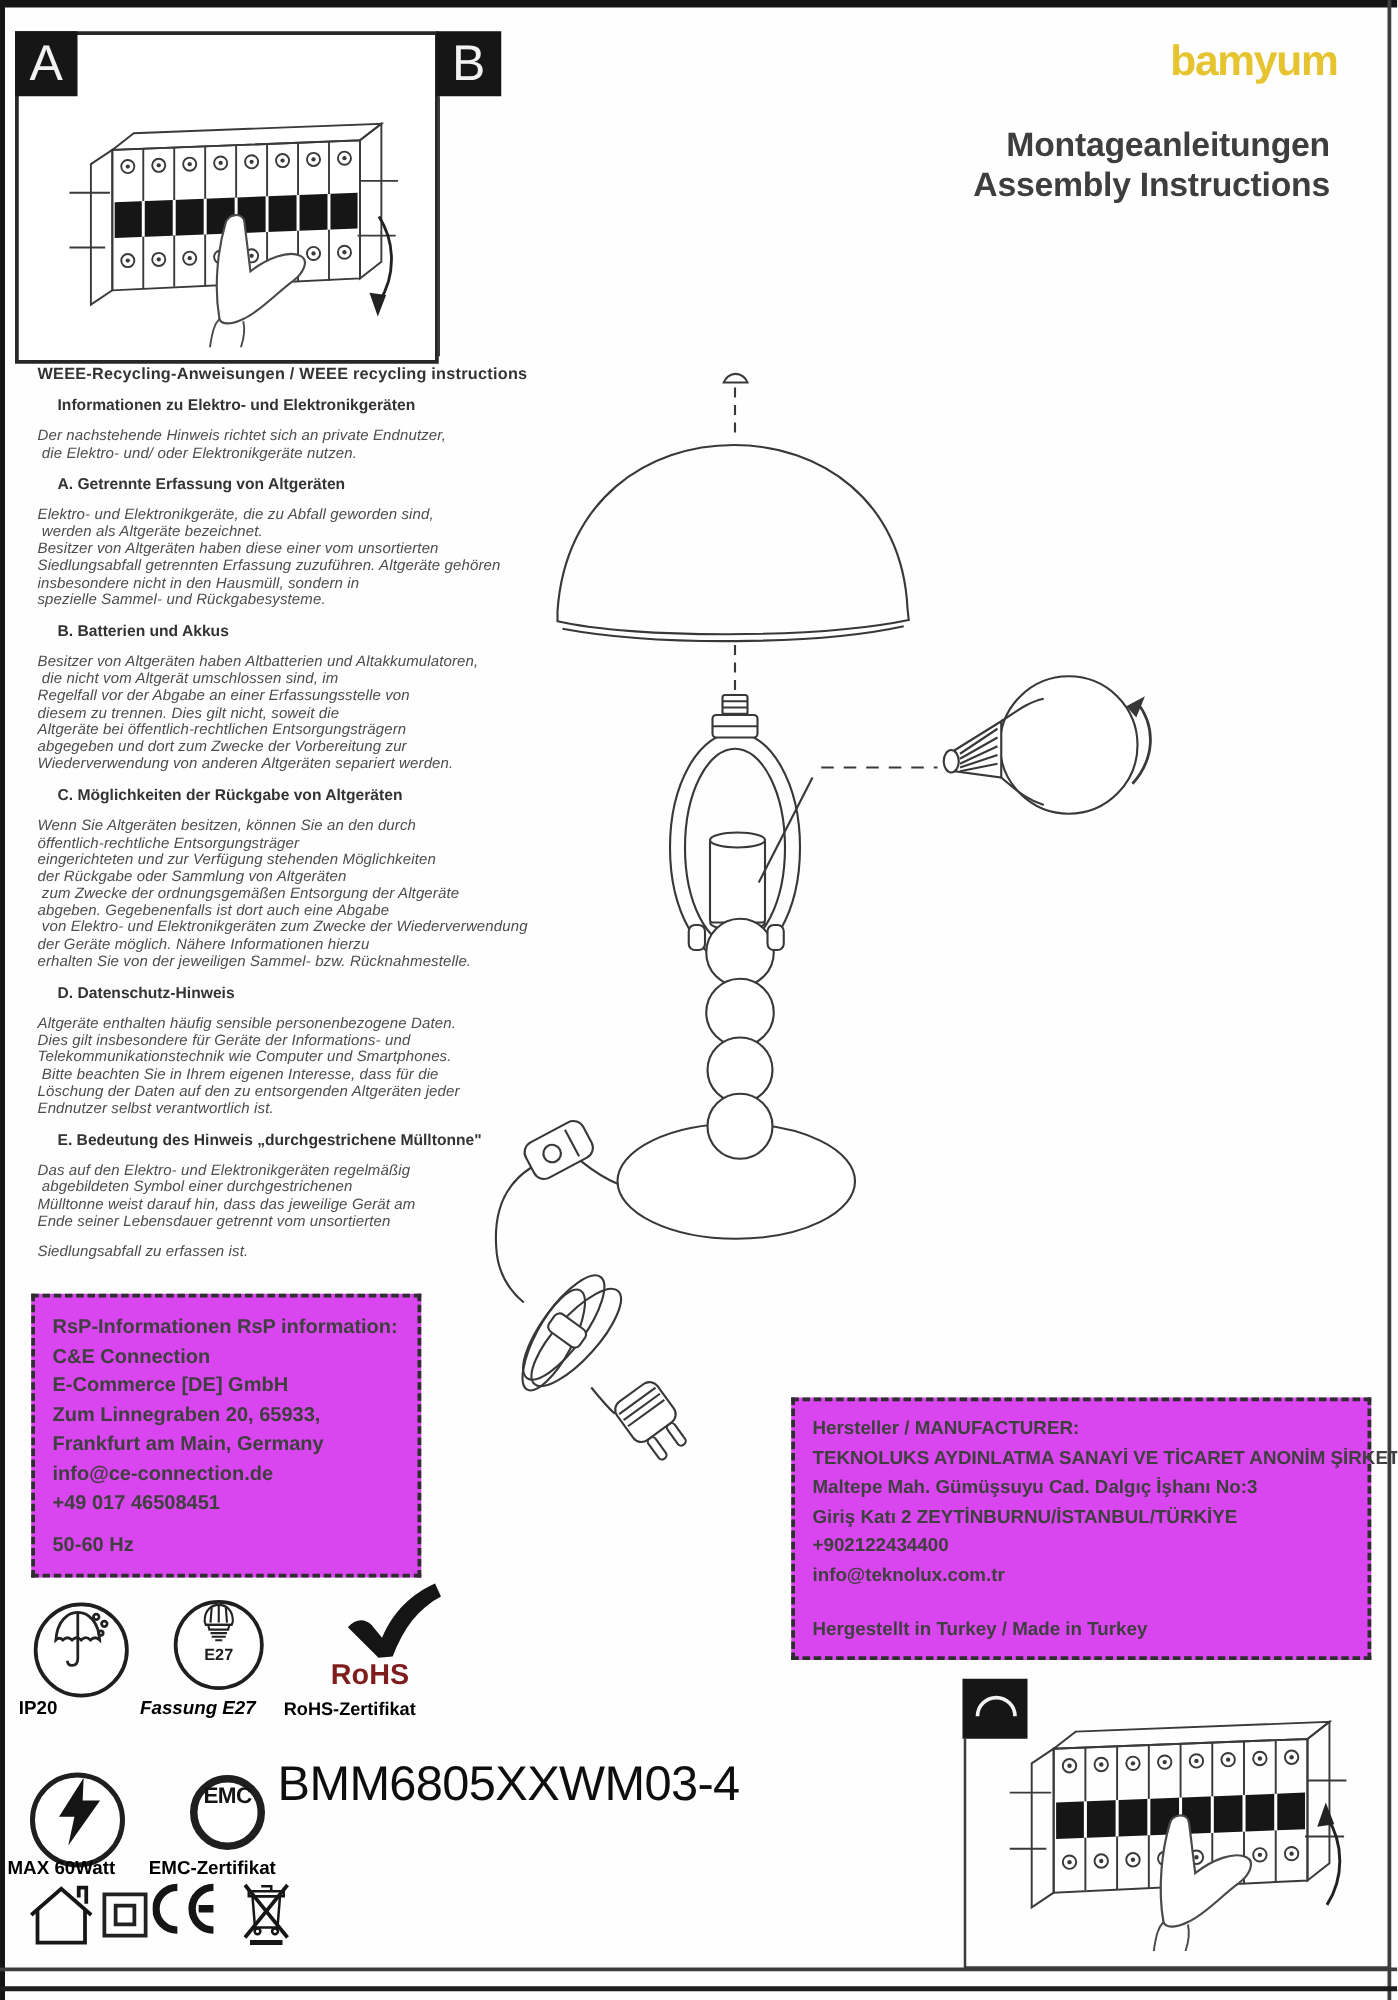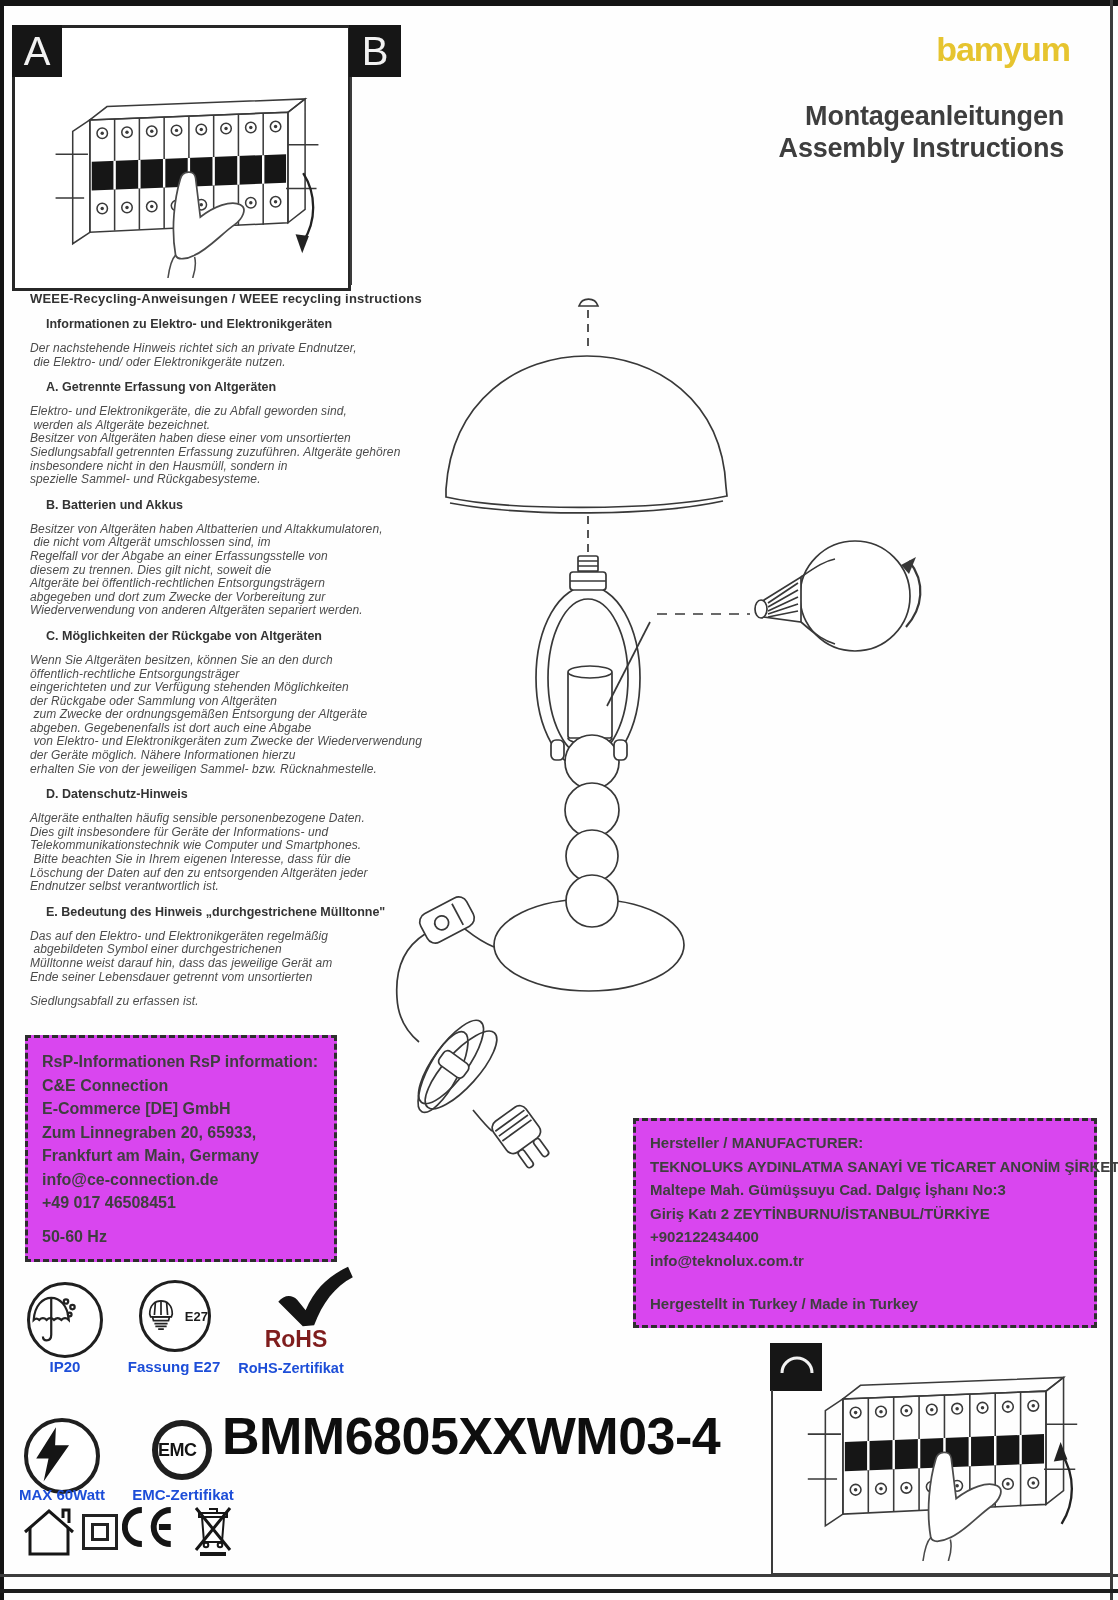--- a/index.html
+++ b/index.html
@@ -42,30 +42,30 @@
   .dash-box{border:3px dashed #2e2e2e;background:#d946ef;}
   .rsp-box{left:25px;top:1035px;width:278px;height:197px;padding:12px 14px;}
   .box-line{font-size:16px;line-height:23.5px;font-weight:700;color:#3f3f3f;white-space:pre;}
   .rsp-freq{margin-top:10px;}
   .mfr-box{left:633px;top:1118px;width:430px;height:184px;padding:10px 14px;}
   .mfr-box .box-line{font-size:15px;}
   .mfr-made{margin-top:20px;}
 
   
   .badge-circle{border-radius:50%;border:3.5px solid #1f1f1f;background:#fff;display:flex;
-                flex-direction:row;align-items:center;justify-content:space-between;}
+                flex-direction:column;align-items:center;justify-content:flex-start;}
   .ip-circle{left:27px;top:1282px;width:70px;height:70px;}
   .e27-circle{left:139px;top:1280px;width:66px;height:66px;border-width:3px;}
   .e27-text{font-size:13px;font-weight:700;color:#1c1c1c;margin-top:1px;}
   .watt-circle{left:24px;top:1418px;width:68px;height:68px;border-width:4px;}
   .emc-circle{left:152px;top:1420px;width:48px;height:48px;border-width:6px;}
   .emc-text{font-size:18px;font-weight:800;color:#141414;letter-spacing:-0.5px;}
-  .badge-label{font-size:15px;font-weight:700;color:#1d4ed8;text-align:center;}
+  .badge-label{font-size:15px;font-weight:700;color:#000000;text-align:left;}
   .rohs-title{left:246px;top:1326px;width:100px;text-align:center;font-size:23px;font-weight:800;color:#7f1d1d;}
-  .model-number{left:222px;top:1406px;font-size:52px;font-weight:700;color:#0e0e0e;letter-spacing:-0.5px;}
+  .model-number{left:222px;top:1406px;font-size:39px;font-weight:400;color:#0e0e0e;letter-spacing:-0.5px;}
 
   .sq-outer{left:82px;top:1514px;width:30px;height:30px;border:3px solid #222;display:flex;
             align-items:center;justify-content:center;background:#fff;}
   .sq-inner{width:12px;height:12px;border:3px solid #222;}
 </style>
 </head>
 <body>
 
 <div class="page">
 
@@ -317,21 +317,21 @@
   <div class="abs badge-circle e27-circle">
     <svg width="38" height="32" viewBox="0 0 40 34">
       <g stroke="#222" stroke-width="1.8" fill="none">
         <path d="M8,15 C8,5 14,1 20,1 C26,1 32,5 32,15 L31,18 H9 Z"></path>
         <path d="M14,3 L13,16 M20,1 V16 M26,3 L27,16"></path>
         <path d="M11,18 H29 L28,22 H12 Z M12,22 H28 M13,25 H27 M14,28 H26 M17,31 H23"></path>
       </g>
     </svg>
     <span class="e27-text">E27</span>
   </div>
-  <div class="abs badge-label" style="left:112px;top:1358px;width:124px;">Fassung E27</div>
+  <div class="abs badge-label" style="left:112px;top:1358px;width:124px;font-style:italic;">Fassung E27</div>
 
   <svg class="abs" style="left:276px;top:1264px;" width="80" height="66" viewBox="0 0 84 70">
     <path fill="#151515" d="M2,40 C8,33 16,32 22,38 L31,49 C41,26 56,12 76,3 L81,14 C62,24 49,41 40,65 L28,66 Z"></path>
   </svg>
   <div class="abs rohs-title">RoHS</div>
   <div class="abs badge-label" style="left:227px;top:1360px;width:128px;font-size:14.5px;">RoHS-Zertifikat</div>
 
   <div class="abs badge-circle watt-circle">
     <svg width="46" height="58" viewBox="0 0 56 70">
       <polygon fill="#151515" points="34,0 10,38 25,38 19,66 50,22 33,22"></polygon>

